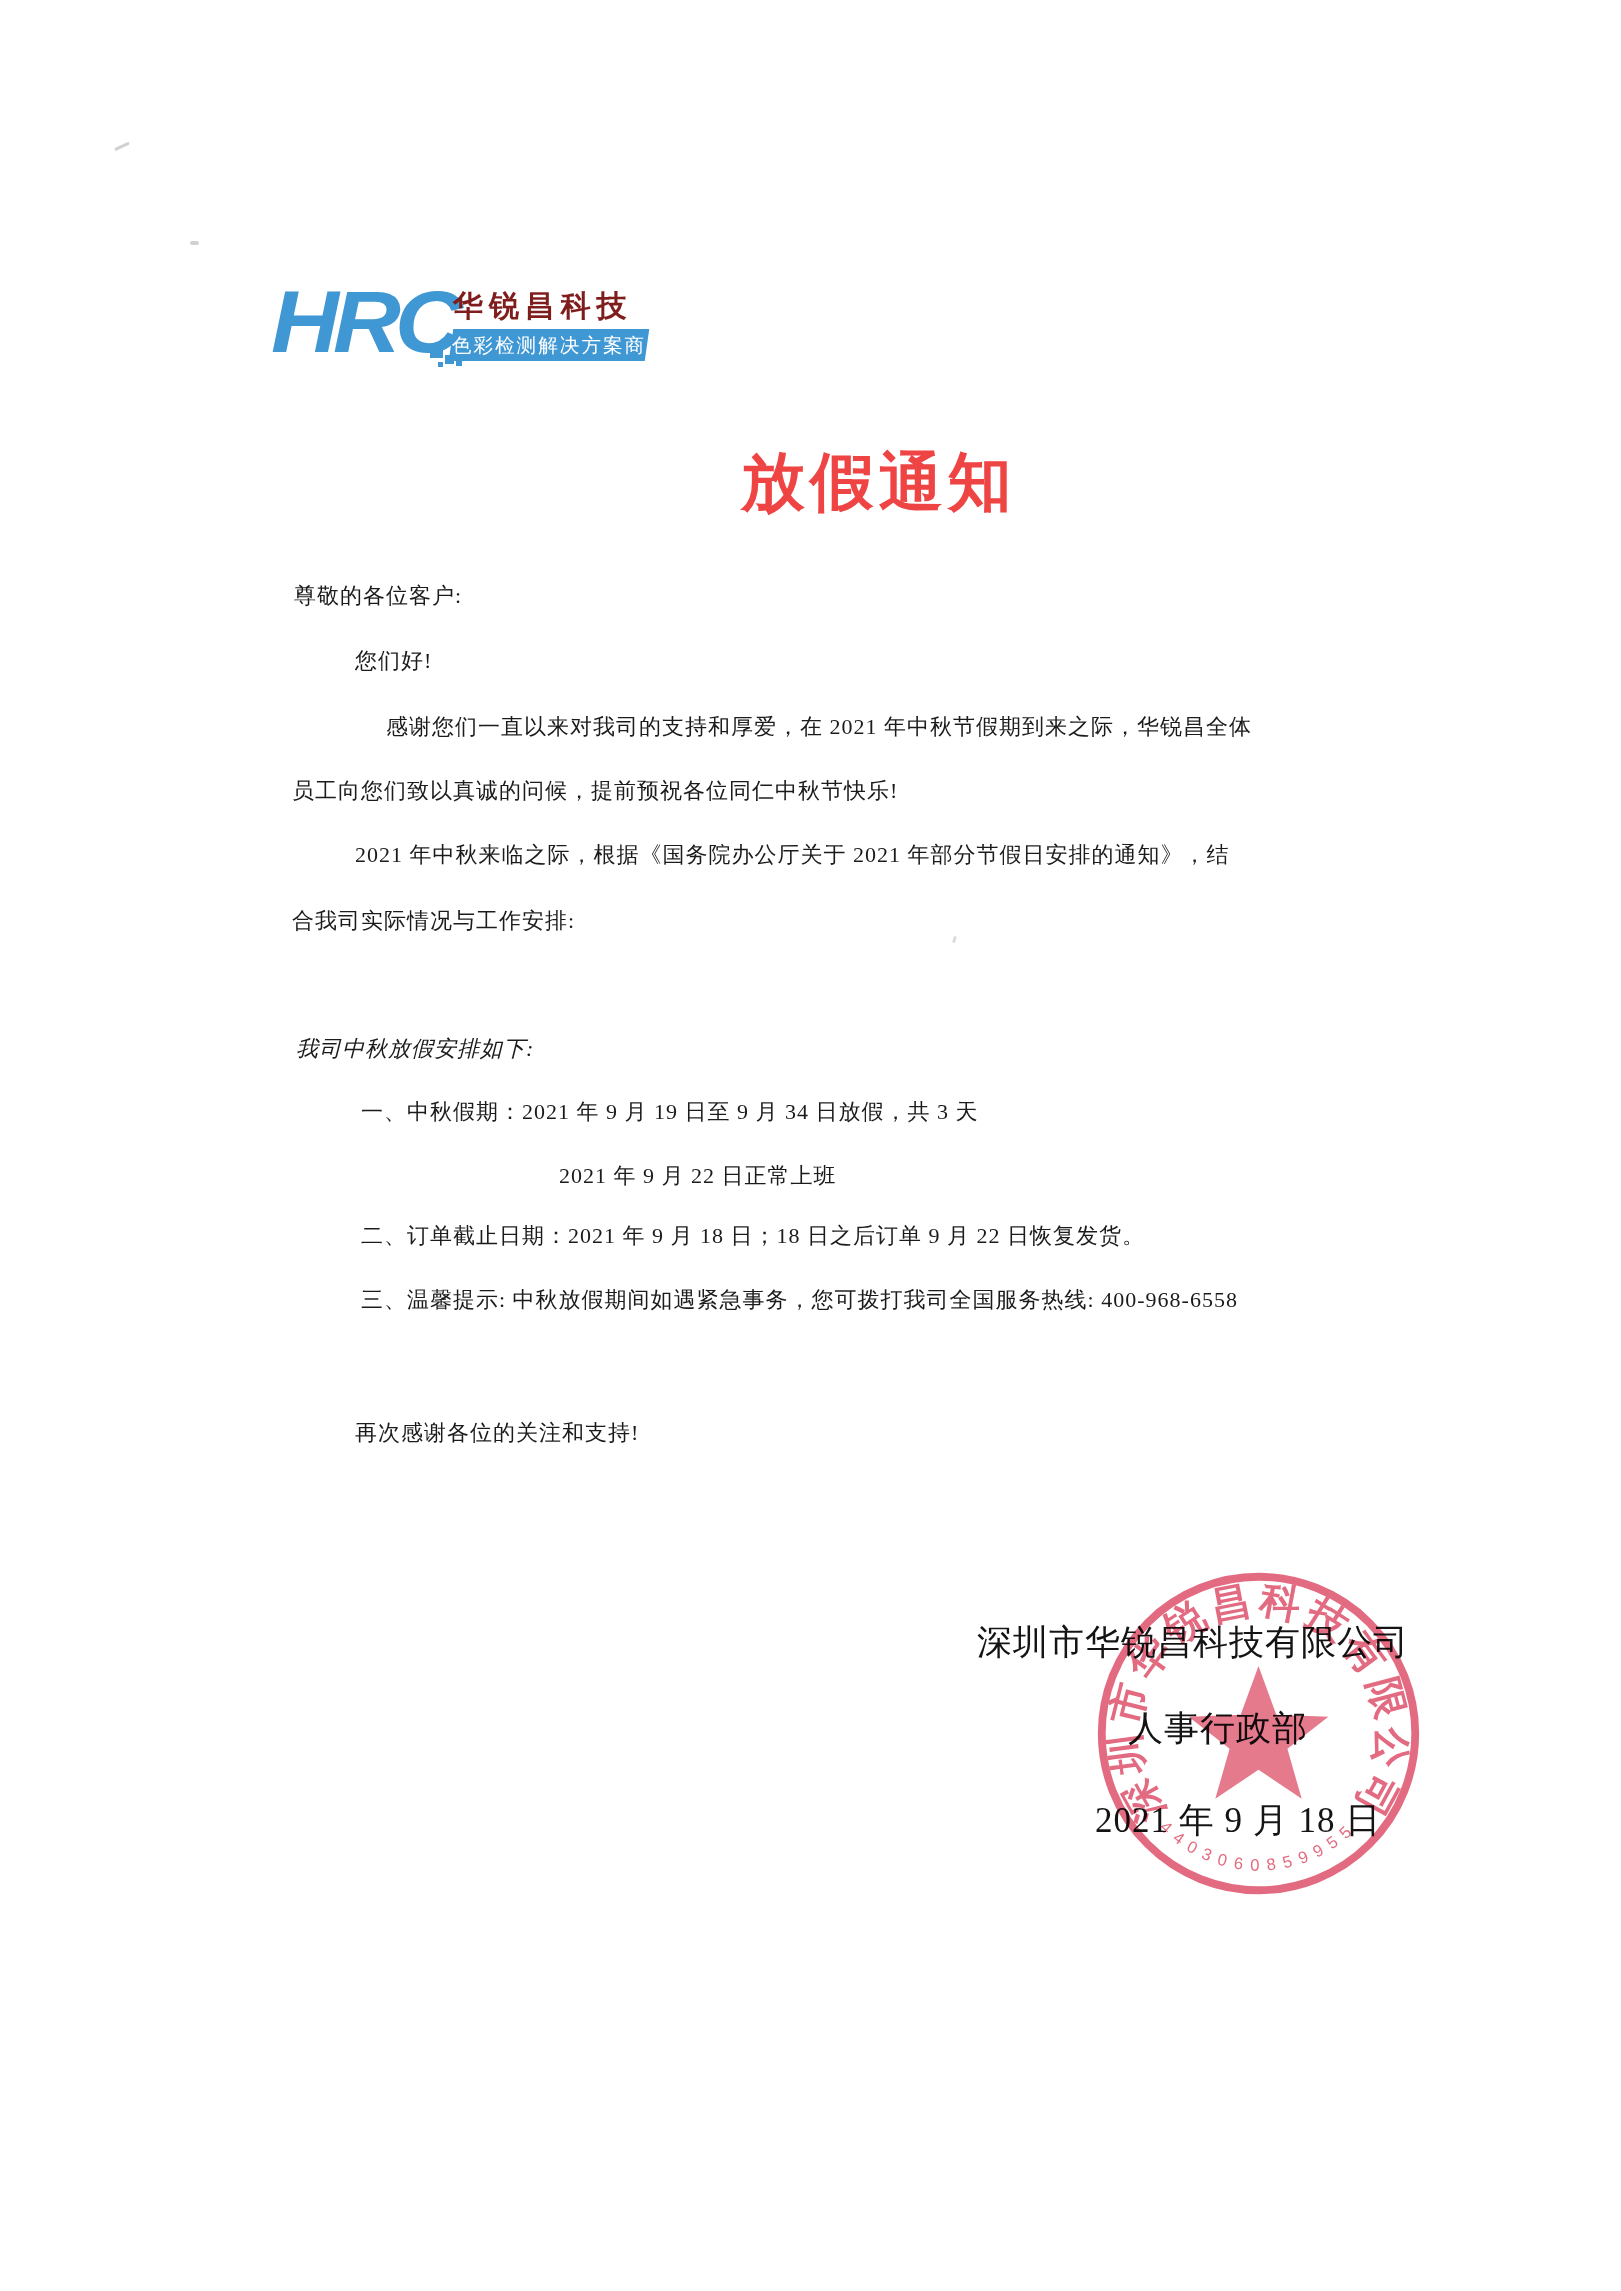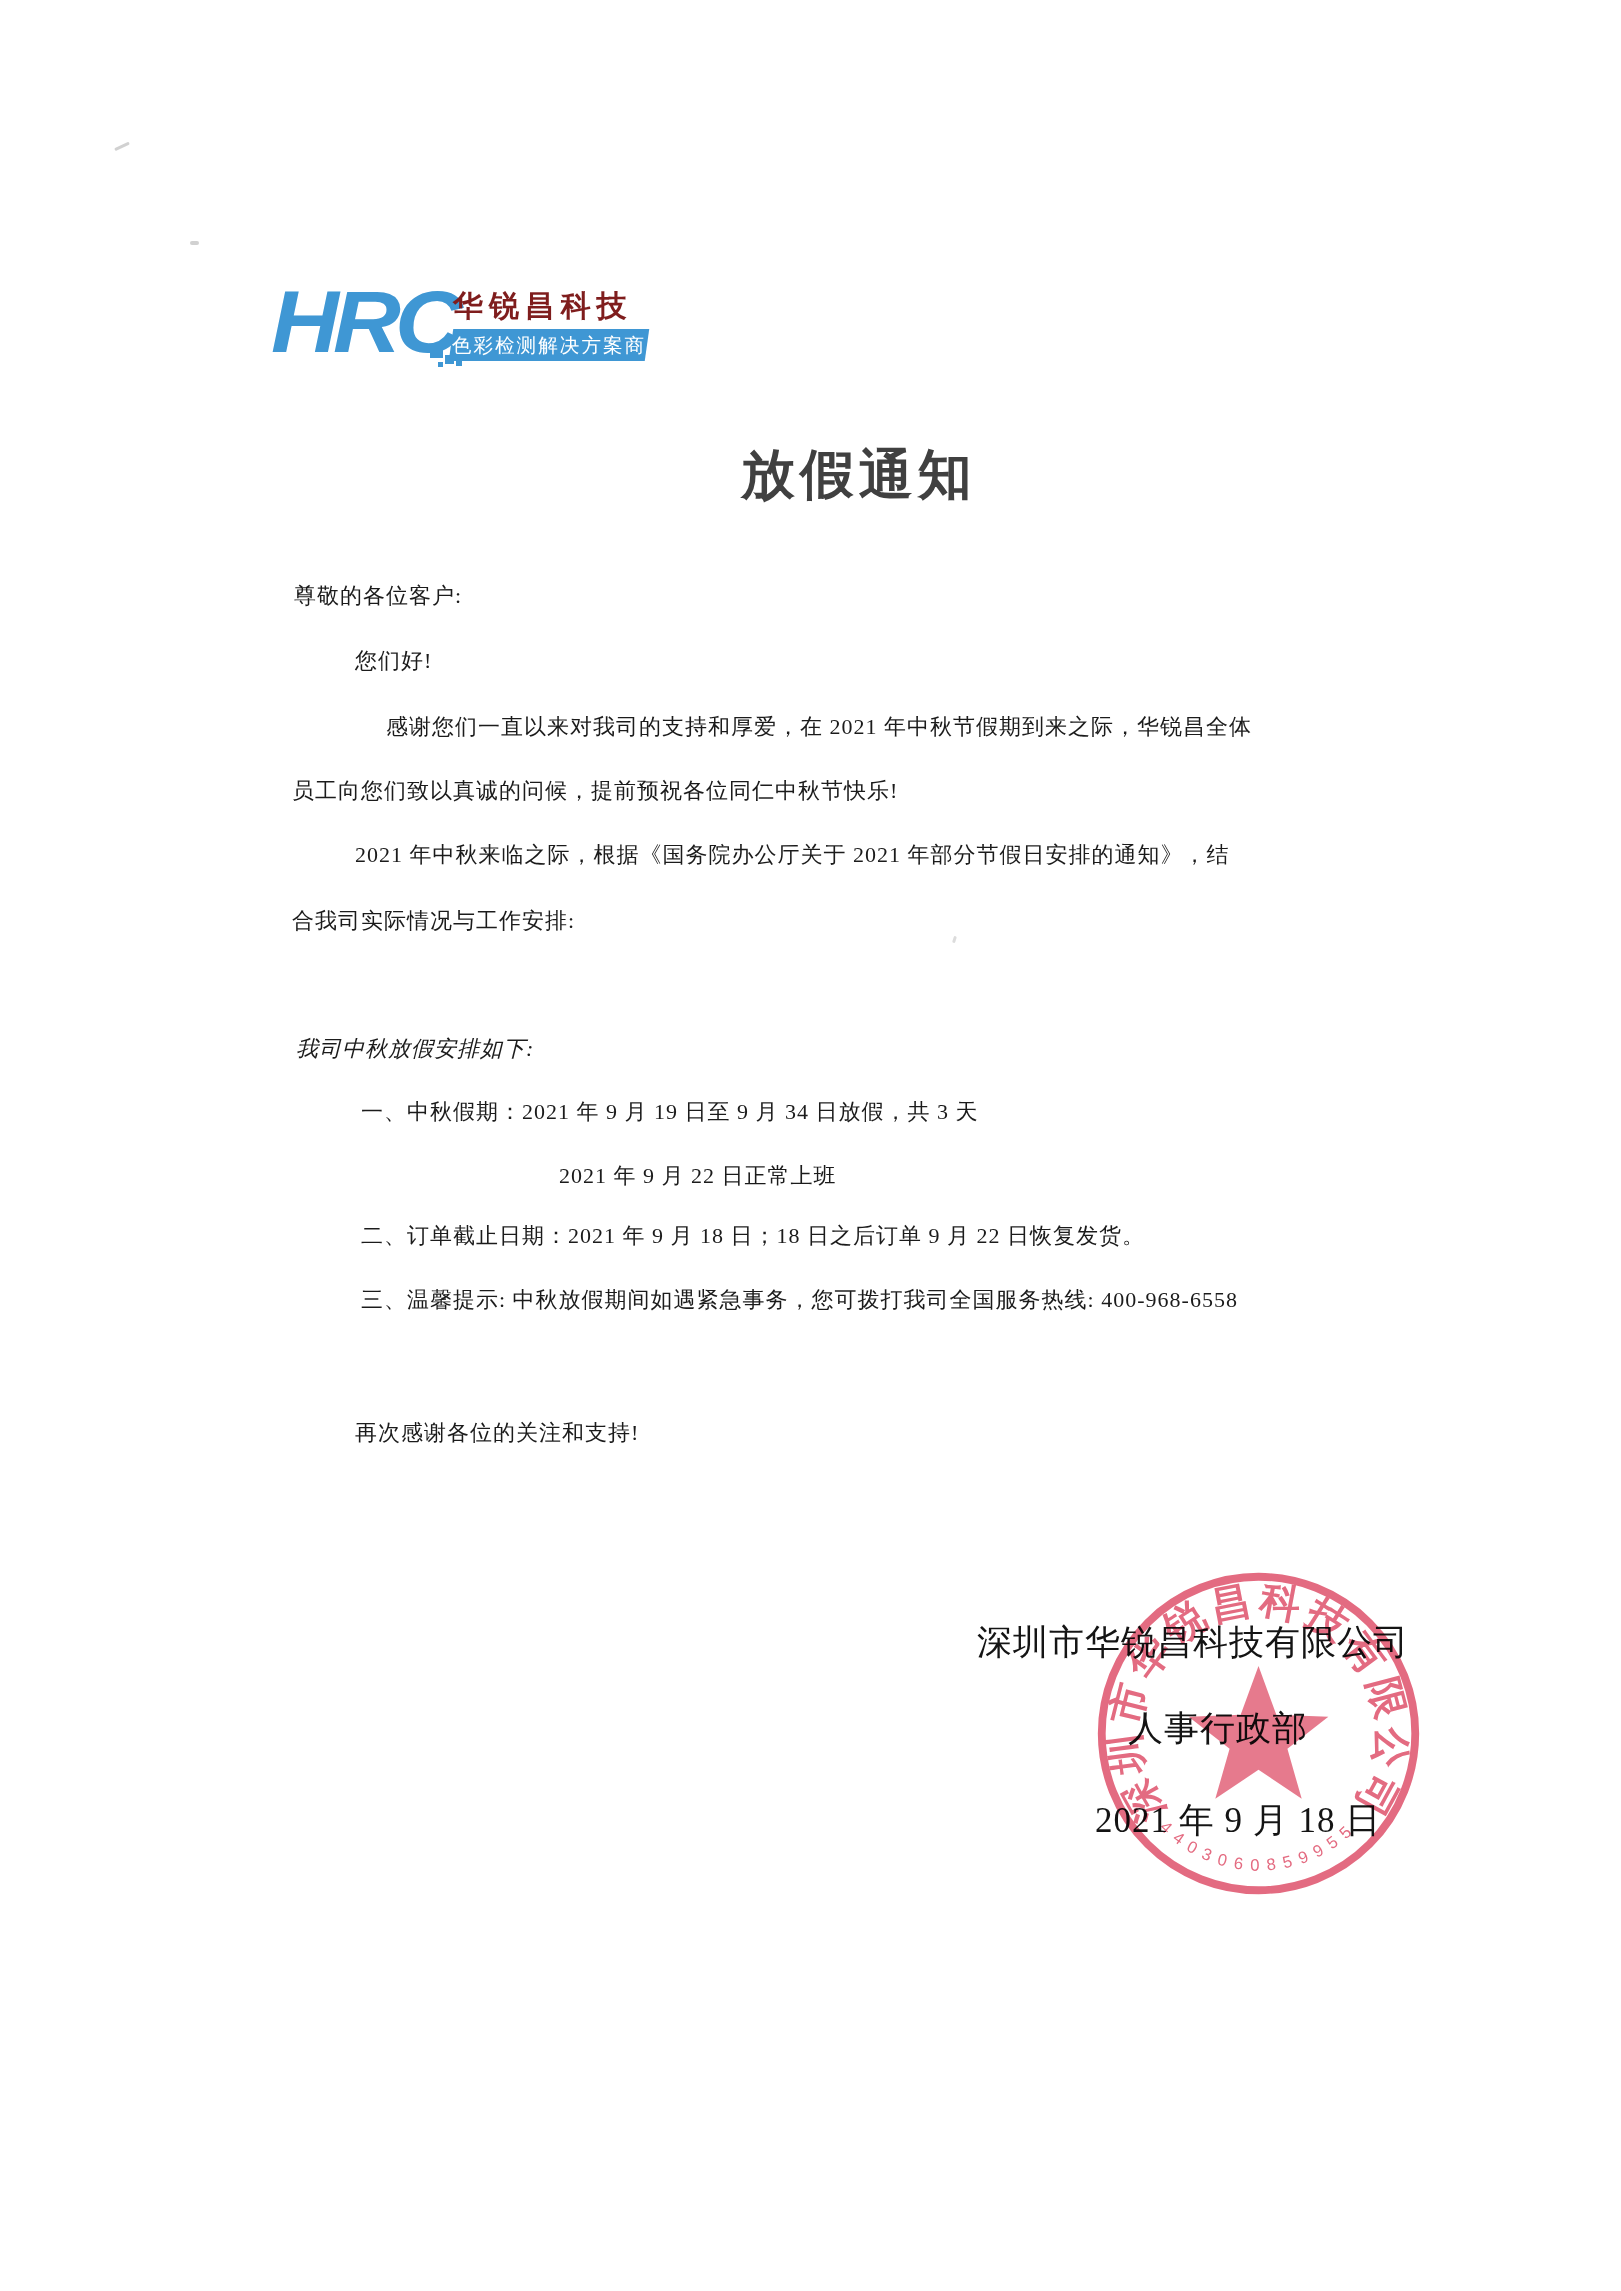--- a/index.html
+++ b/index.html
@@ -5,22 +5,22 @@
   html,body{margin:0;padding:0;background:#e8e8e8;}
   #doc{
     position:relative;width:1621px;height:2292px;background:#ffffff;
     font-family:"Liberation Serif", serif;color:#161616;overflow:hidden;margin:0 auto;
   }
   .line{
     position:absolute;font-size:22px;line-height:1.25;white-space:pre;
     color:#1b1b1b;letter-spacing:1px;
   }
   .title{
-    position:absolute;left:741px;top:439px;font-size:54px;font-weight:bold;
-    letter-spacing:4.9px;color:#404040;white-space:pre;
+    position:absolute;left:741px;top:439px;font-size:64px;font-weight:bold;
+    letter-spacing:4.9px;color:#ef4444;white-space:pre;
   }
   
   .logo{position:absolute;left:271px;top:282px;width:392px;height:98px;}
   .logo-mono{
     position:absolute;left:0;top:-5.9px;font-family:"Liberation Sans", sans-serif;
     font-style:italic;font-weight:800;font-size:94px;line-height:1;
     color:#3f97d4;letter-spacing:-5.9px;transform:scaleY(0.92);
   }
   .px{position:absolute;background:#3f97d4;}
   .px1{left:159px;top:63px;width:12.7px;height:12.7px;}

